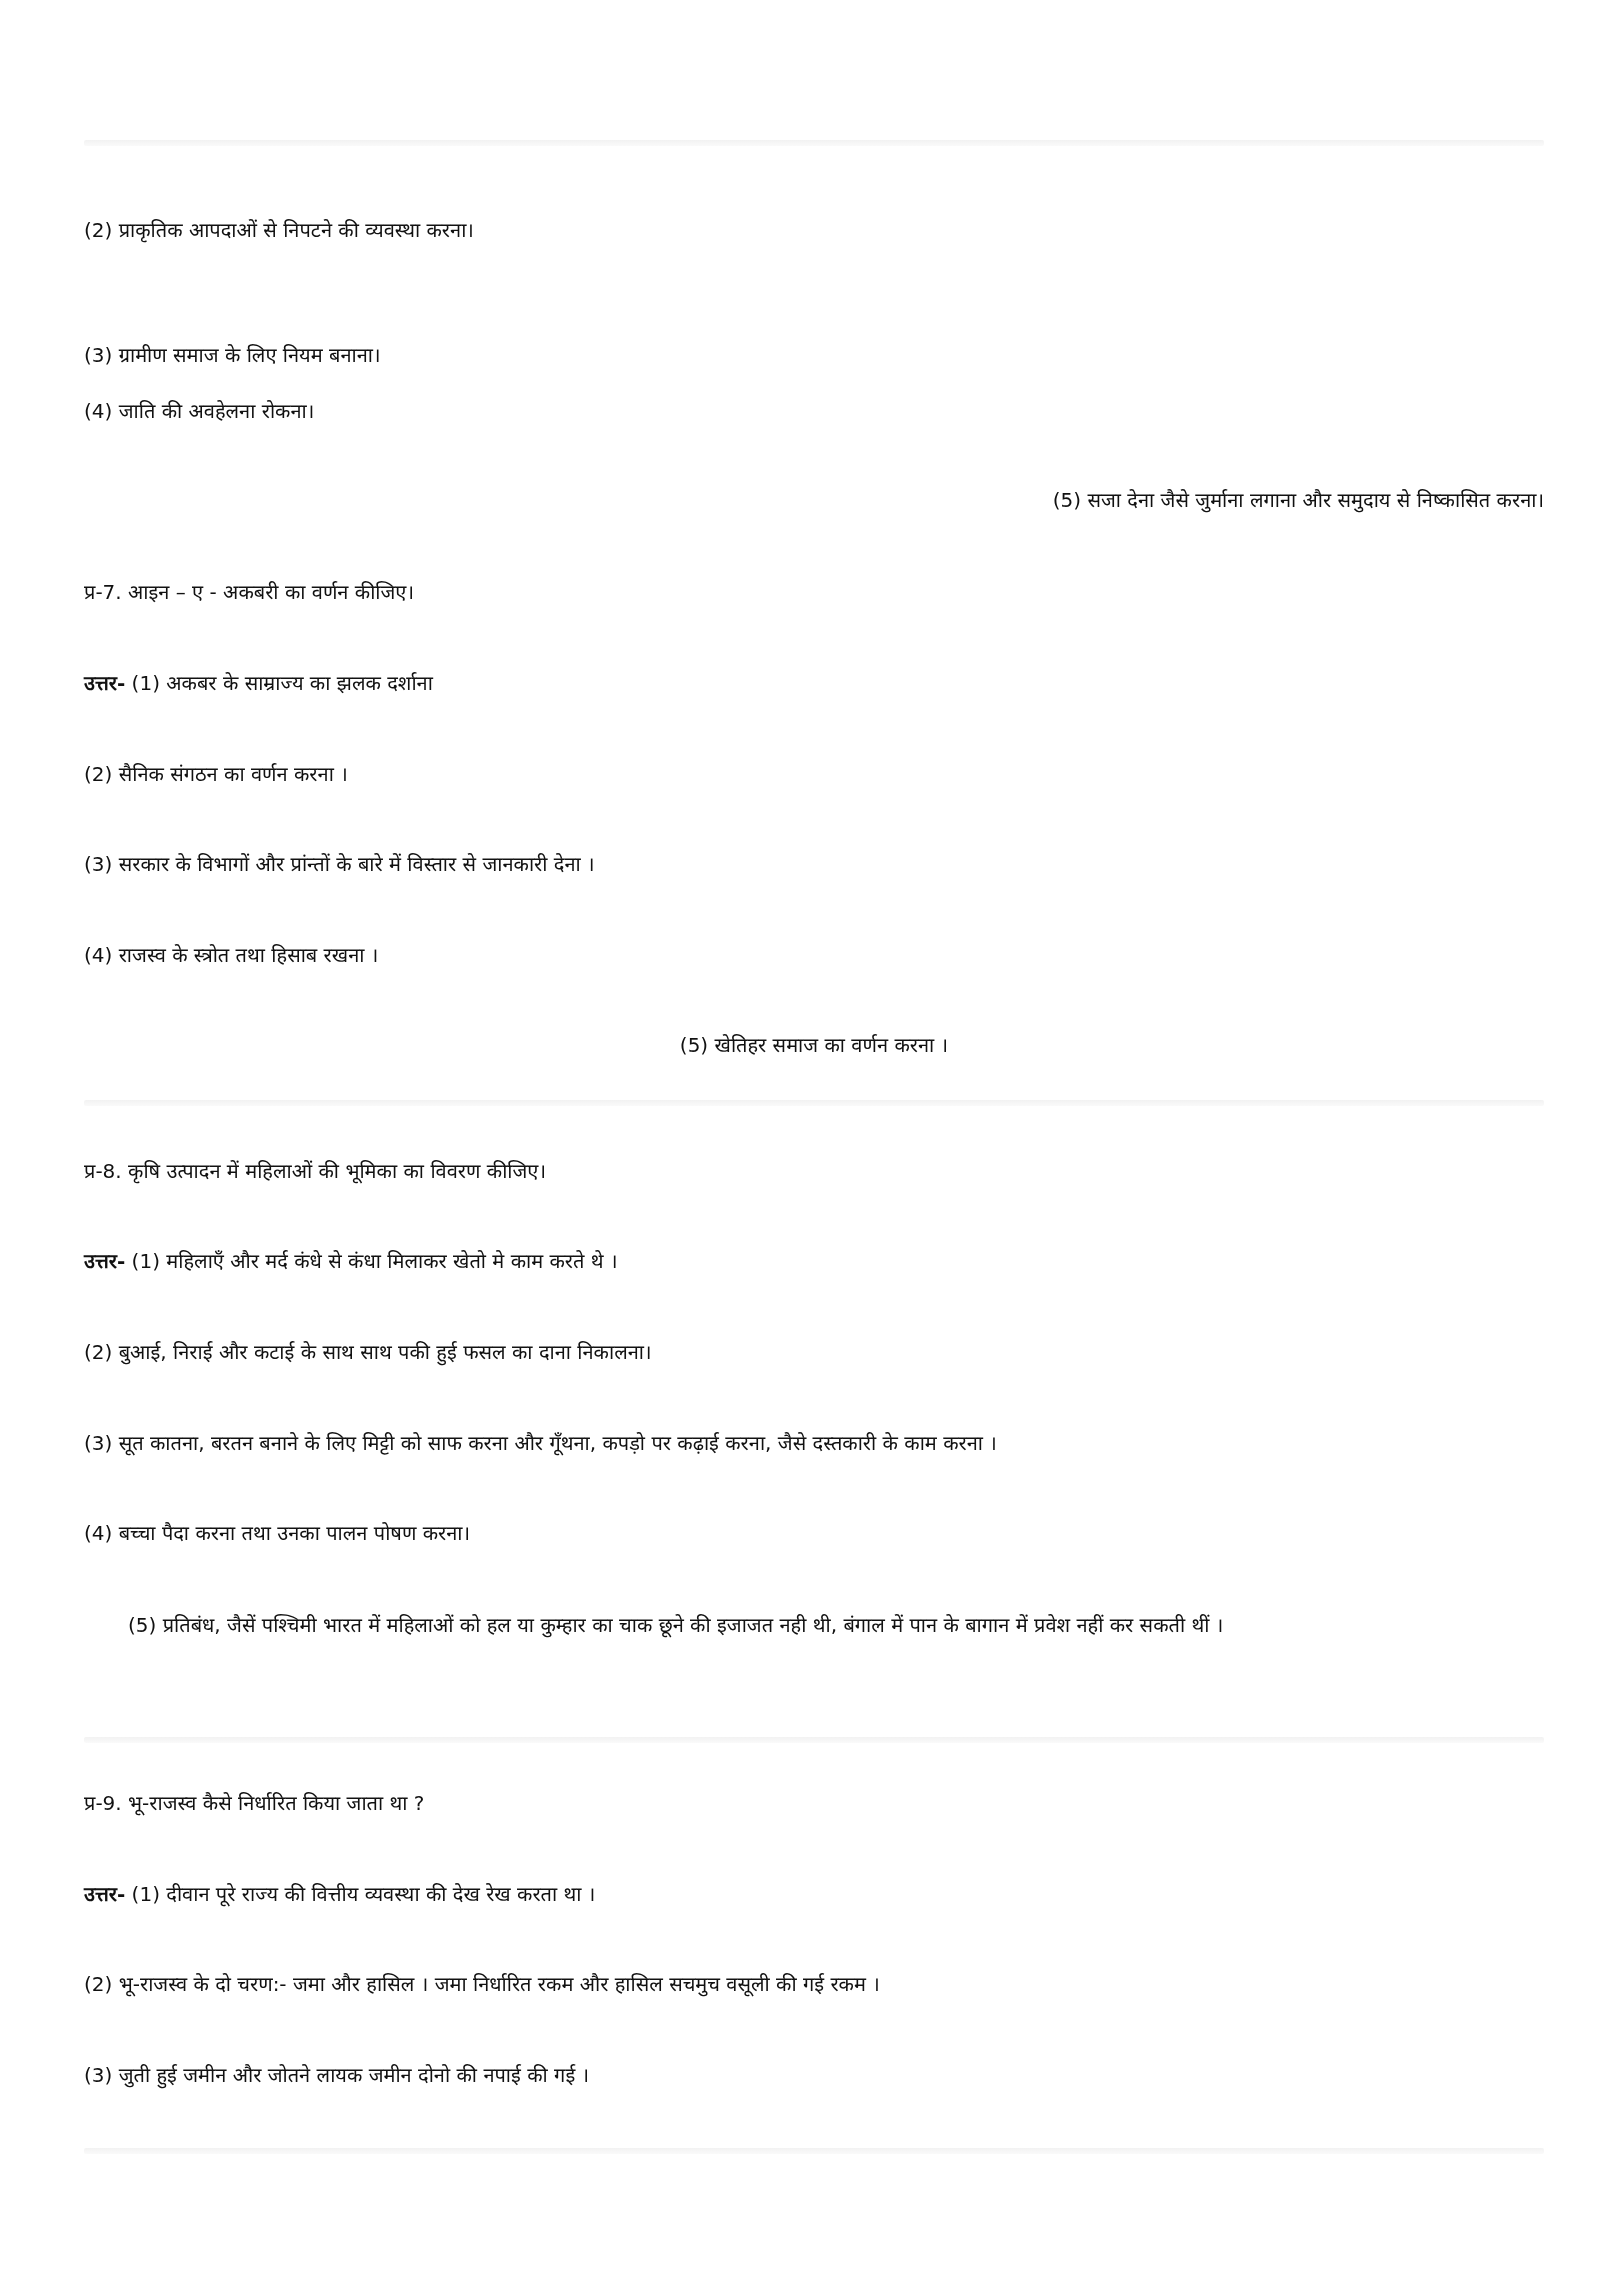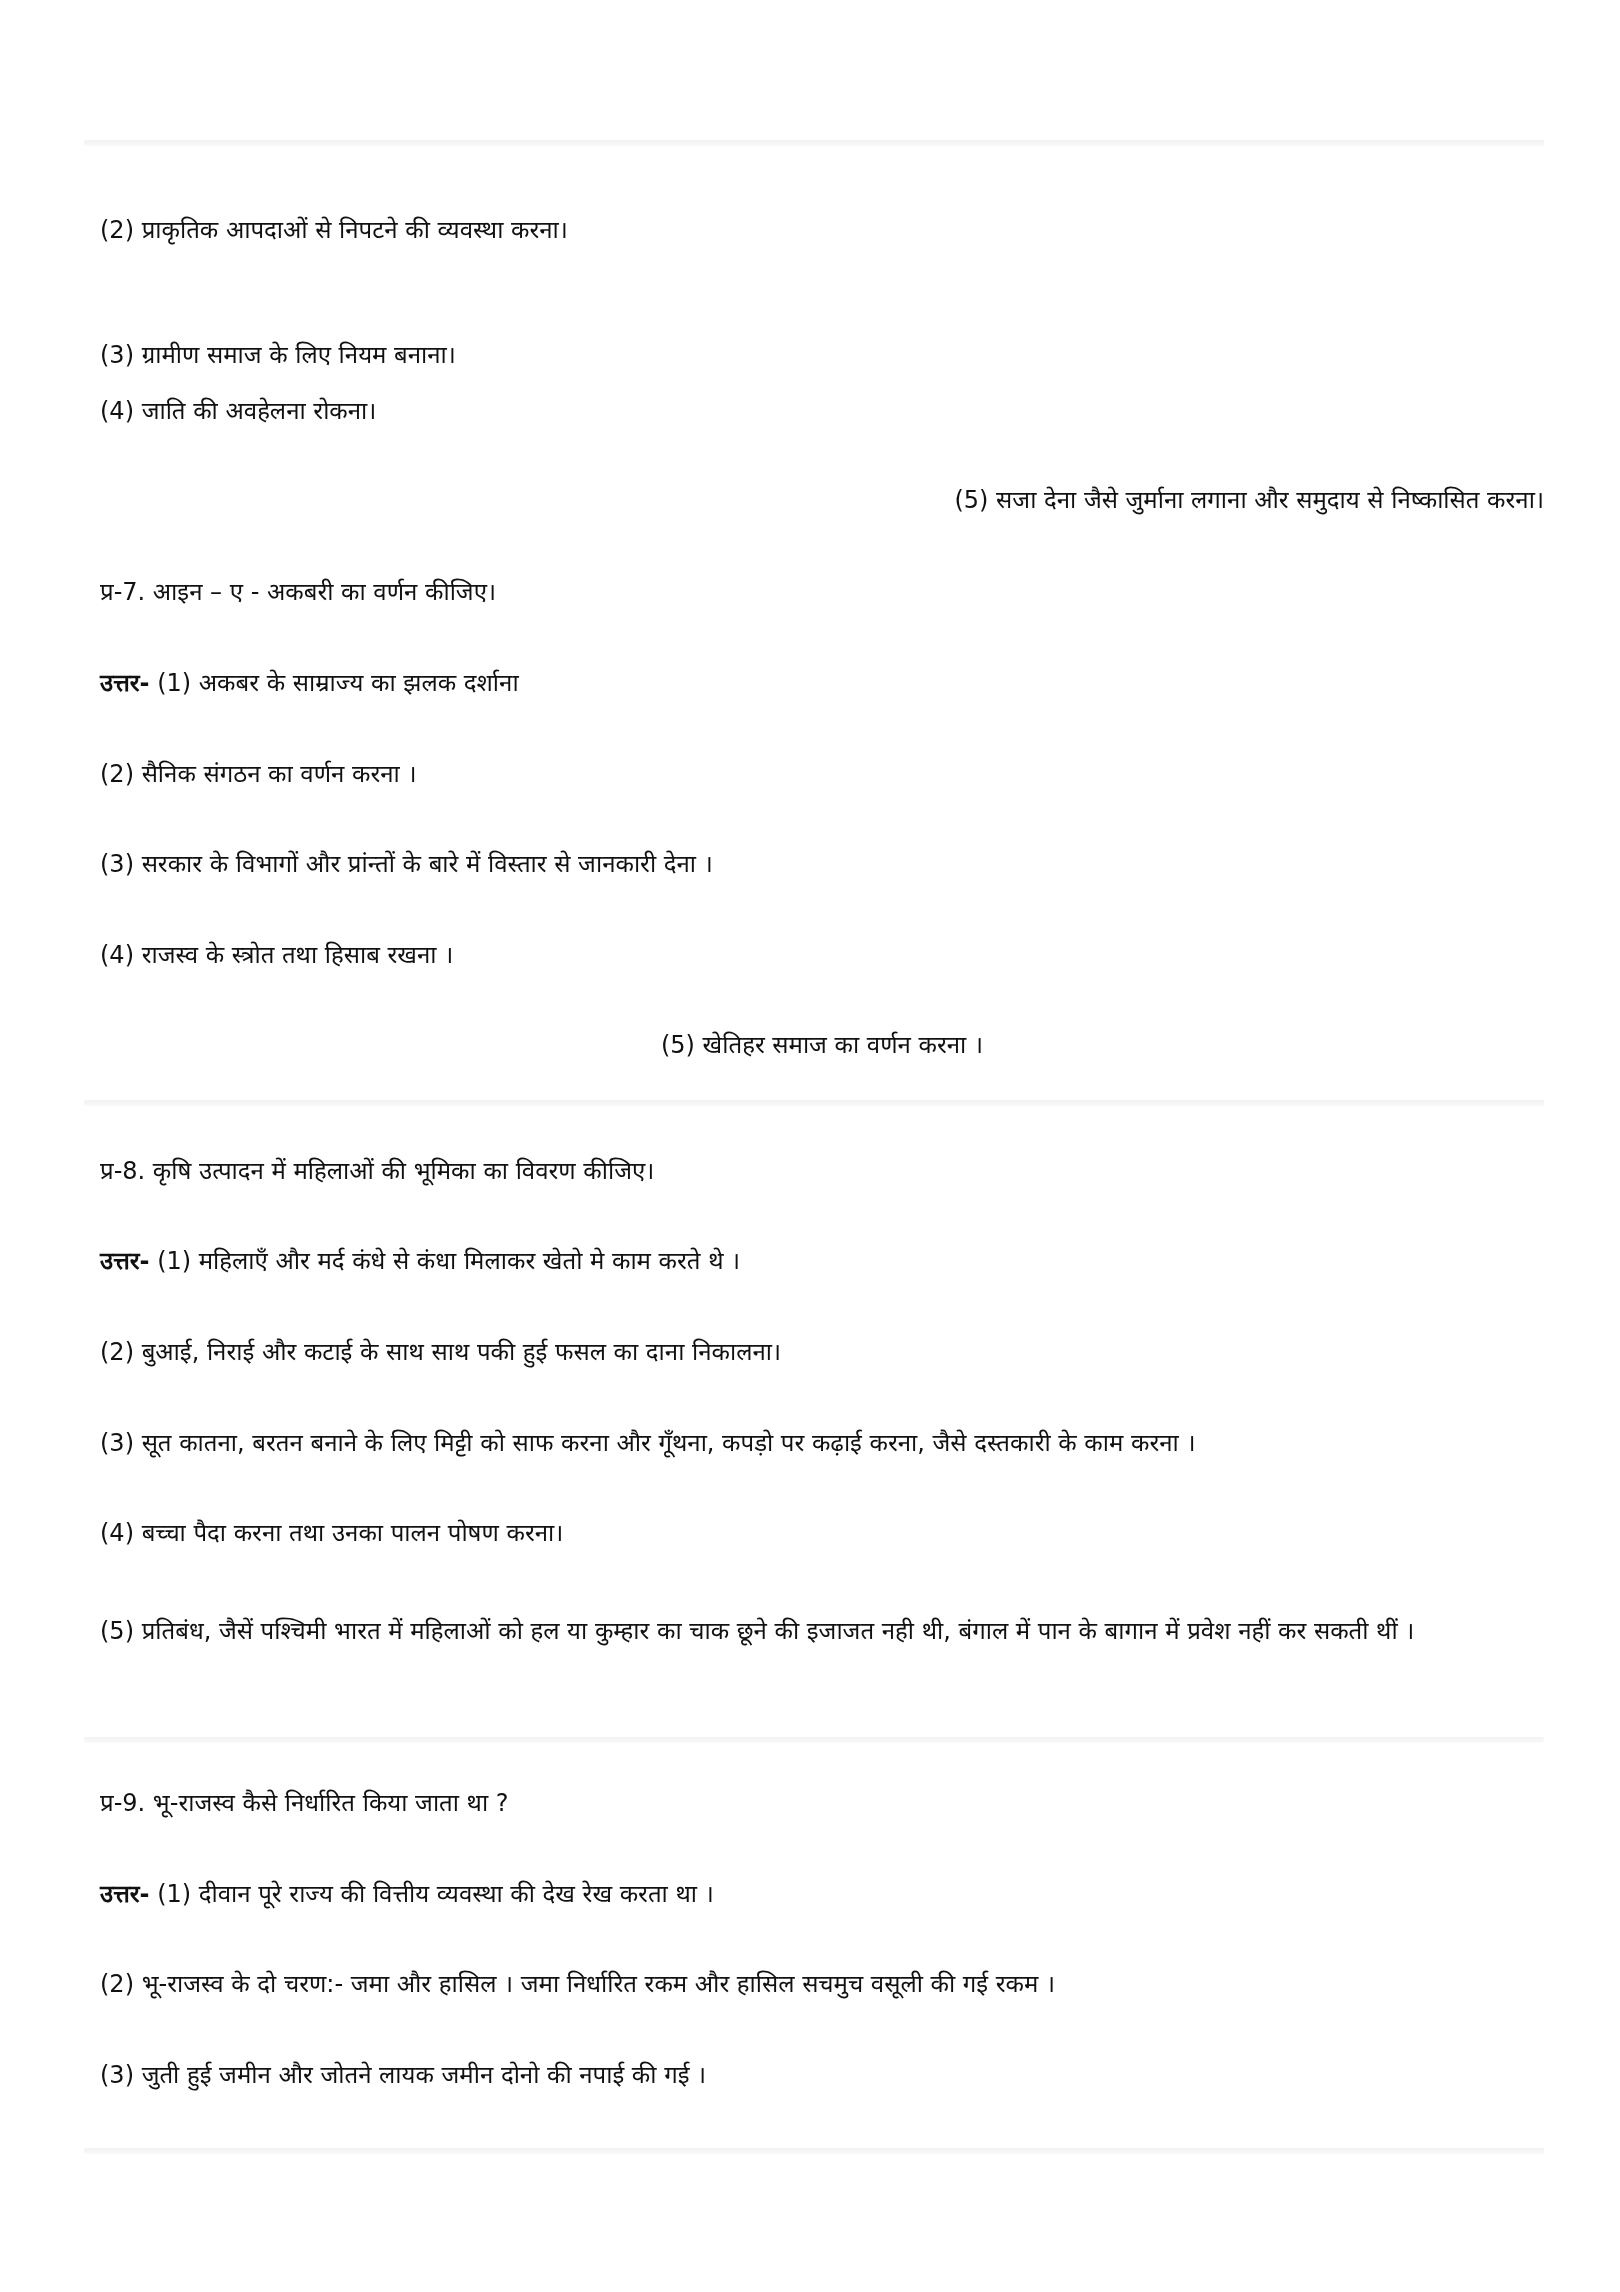--- a/index.html
+++ b/index.html
@@ -1,22 +1,22 @@
 <!DOCTYPE html>
 <html><head>
 <meta charset="utf-8">
 <style>
   html, body { margin: 0; padding: 0; background: #ffffff; }
   body { width: 1620px; height: 2293px; position: relative; overflow: hidden;
          font-family: "DejaVu Sans", "Liberation Sans", sans-serif; color: #111111; }
   .divider { position: absolute; left: 84px; width: 1460px; height: 5.9px;
              background: linear-gradient(#f2f2f2, #fafafa); border-radius: 2px; }
-  .line { position: absolute; left: 100px; right: 76px; font-size: 24px; line-height: 45px;
+  .line { position: absolute; left: 84px; right: 76px; font-size: 20px; line-height: 45px;
           white-space: nowrap; }
-  .line.wrap { white-space: normal; line-height: 59px; text-align: justify; }
+  .line.wrap { white-space: normal; line-height: 47px; text-align: justify; margin-left: 44px; }
   .q { font-weight: normal; }
   .ans-label { font-weight: bold; }
 </style>
 </head>
 <body>
 
 <div class="divider" style="top:140px;"></div>
 
 <div>
   <div class="line" style="top:208px;">(2) प्राकृतिक आपदाओं से निपटने की व्यवस्था करना।</div>

